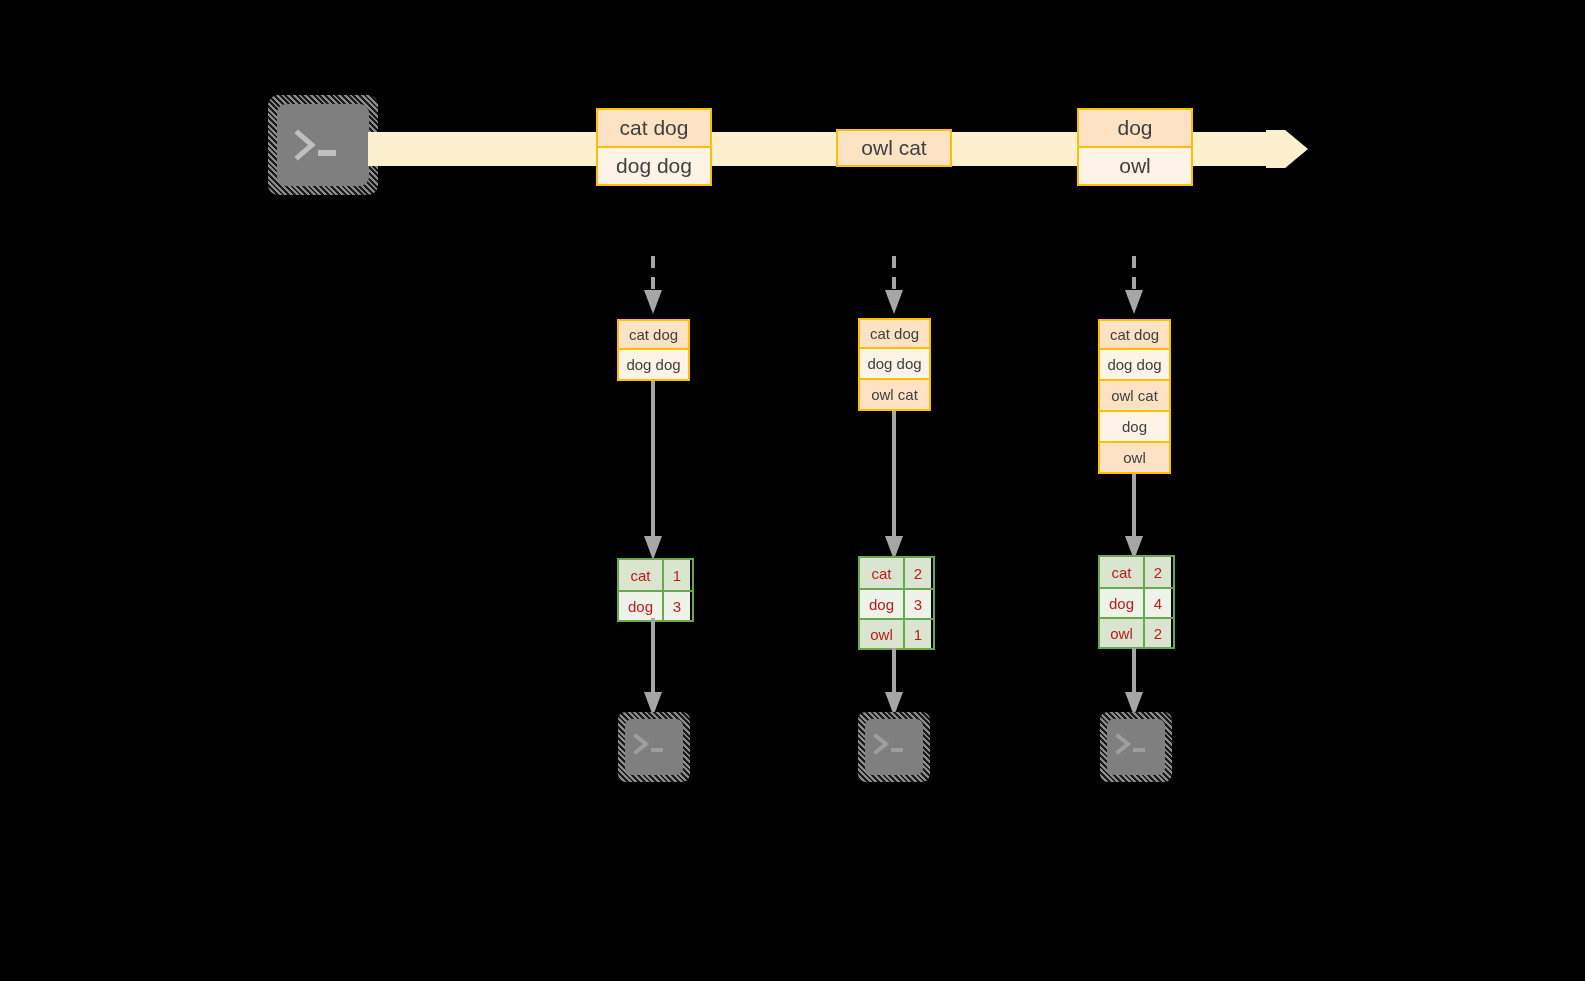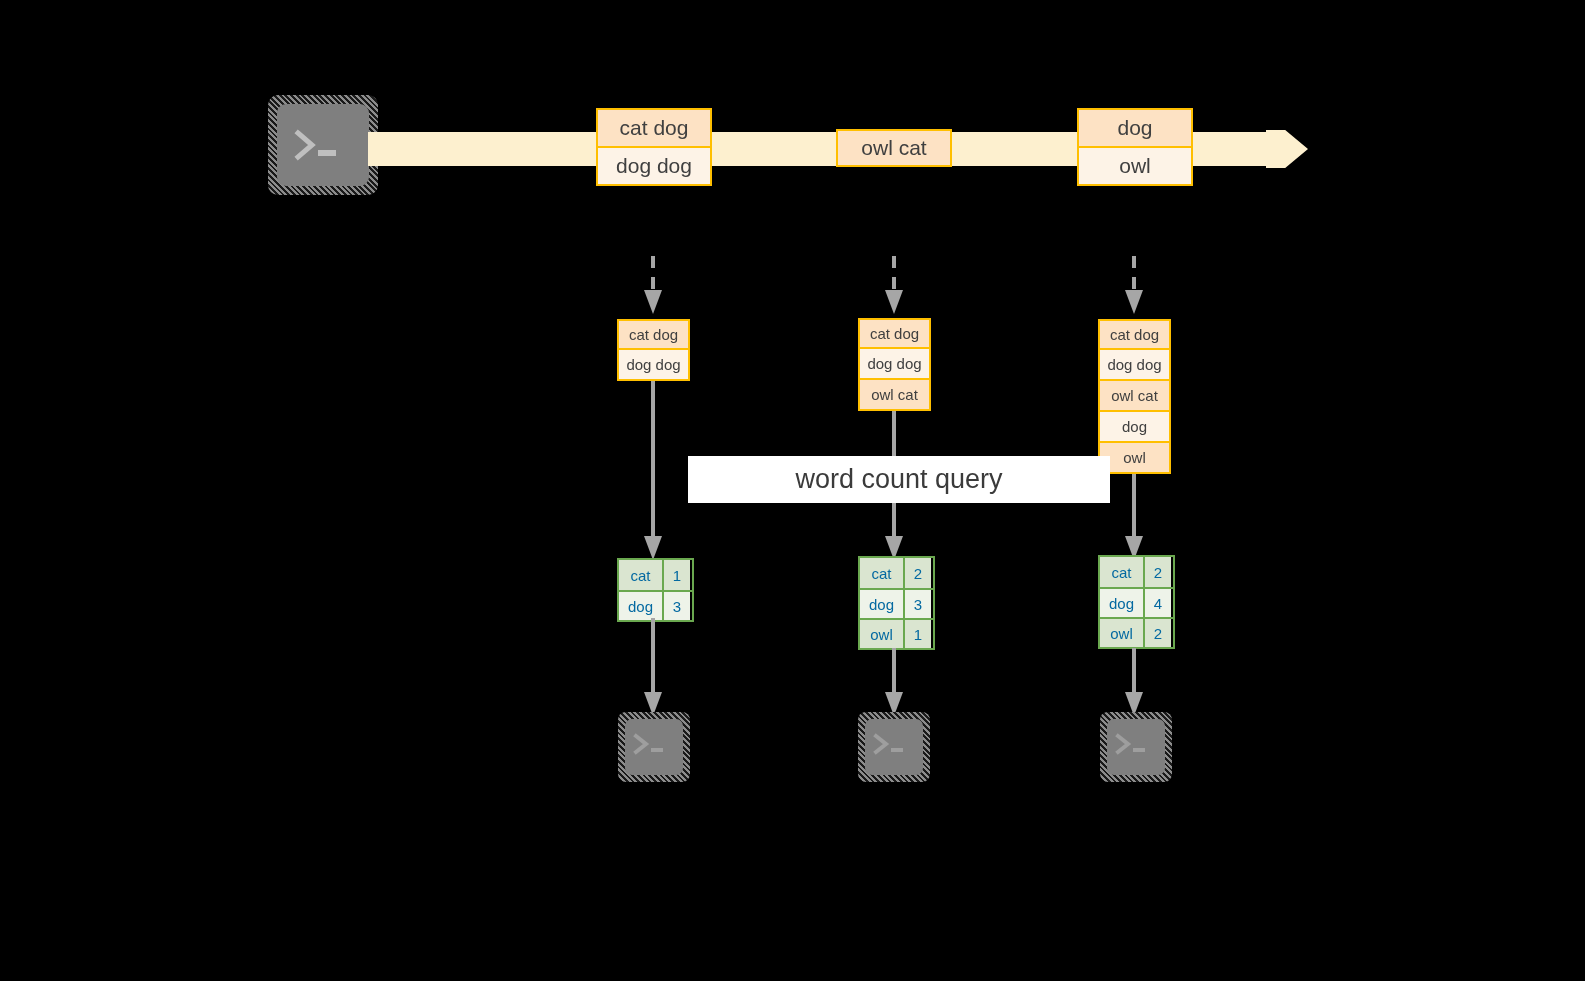--- a/index.html
+++ b/index.html
@@ -33,21 +33,21 @@
     display:flex;align-items:center;justify-content:center;
     white-space:nowrap;
   }
   .ocell.dark{background:#fde2c4;}
   .ocell.light{background:#fdf3e7;}
 
   
   .gtable{position:absolute;box-sizing:border-box;border:2px solid #6aa84f;}
   .grow{display:flex;height:30px;box-sizing:border-box;}
   .gcell{
-    box-sizing:border-box;color:#0369a1;
+    box-sizing:border-box;color:#b91c1c;
     display:flex;align-items:center;justify-content:center;
     font-size:15px;
   }
   .gcell.w{width:45px;border-right:2px solid #6aa84f;}
   .gcell.c{width:26px;}
   .grow+.grow{border-top:2px solid #6aa84f;}
   .grow.dark .gcell{background:#dae5d0;}
   .grow.light .gcell{background:#eef3e9;}
 
   
@@ -150,23 +150,20 @@
   </div>
 
   <div class="otable" style="left:1098px;top:319px;width:73px;">
     <div class="orow dark">cat dog</div>
     <div class="orow light">dog dog</div>
     <div class="orow dark">owl cat</div>
     <div class="orow light">dog</div>
     <div class="orow dark">owl</div>
   </div>
 
-  <div class="qband" style="left:688px;top:456px;width:422px;height:47px;font-size:27px;">
-    <span>word count query</span>
-  </div>
 
   <div class="gtable" style="left:617px;top:558px;width:77px;">
     <div class="grow dark">
       <div class="gcell w">cat</div>
       <div class="gcell c">1</div>
     </div>
     <div class="grow light">
       <div class="gcell w">dog</div>
       <div class="gcell c">3</div>
     </div>

